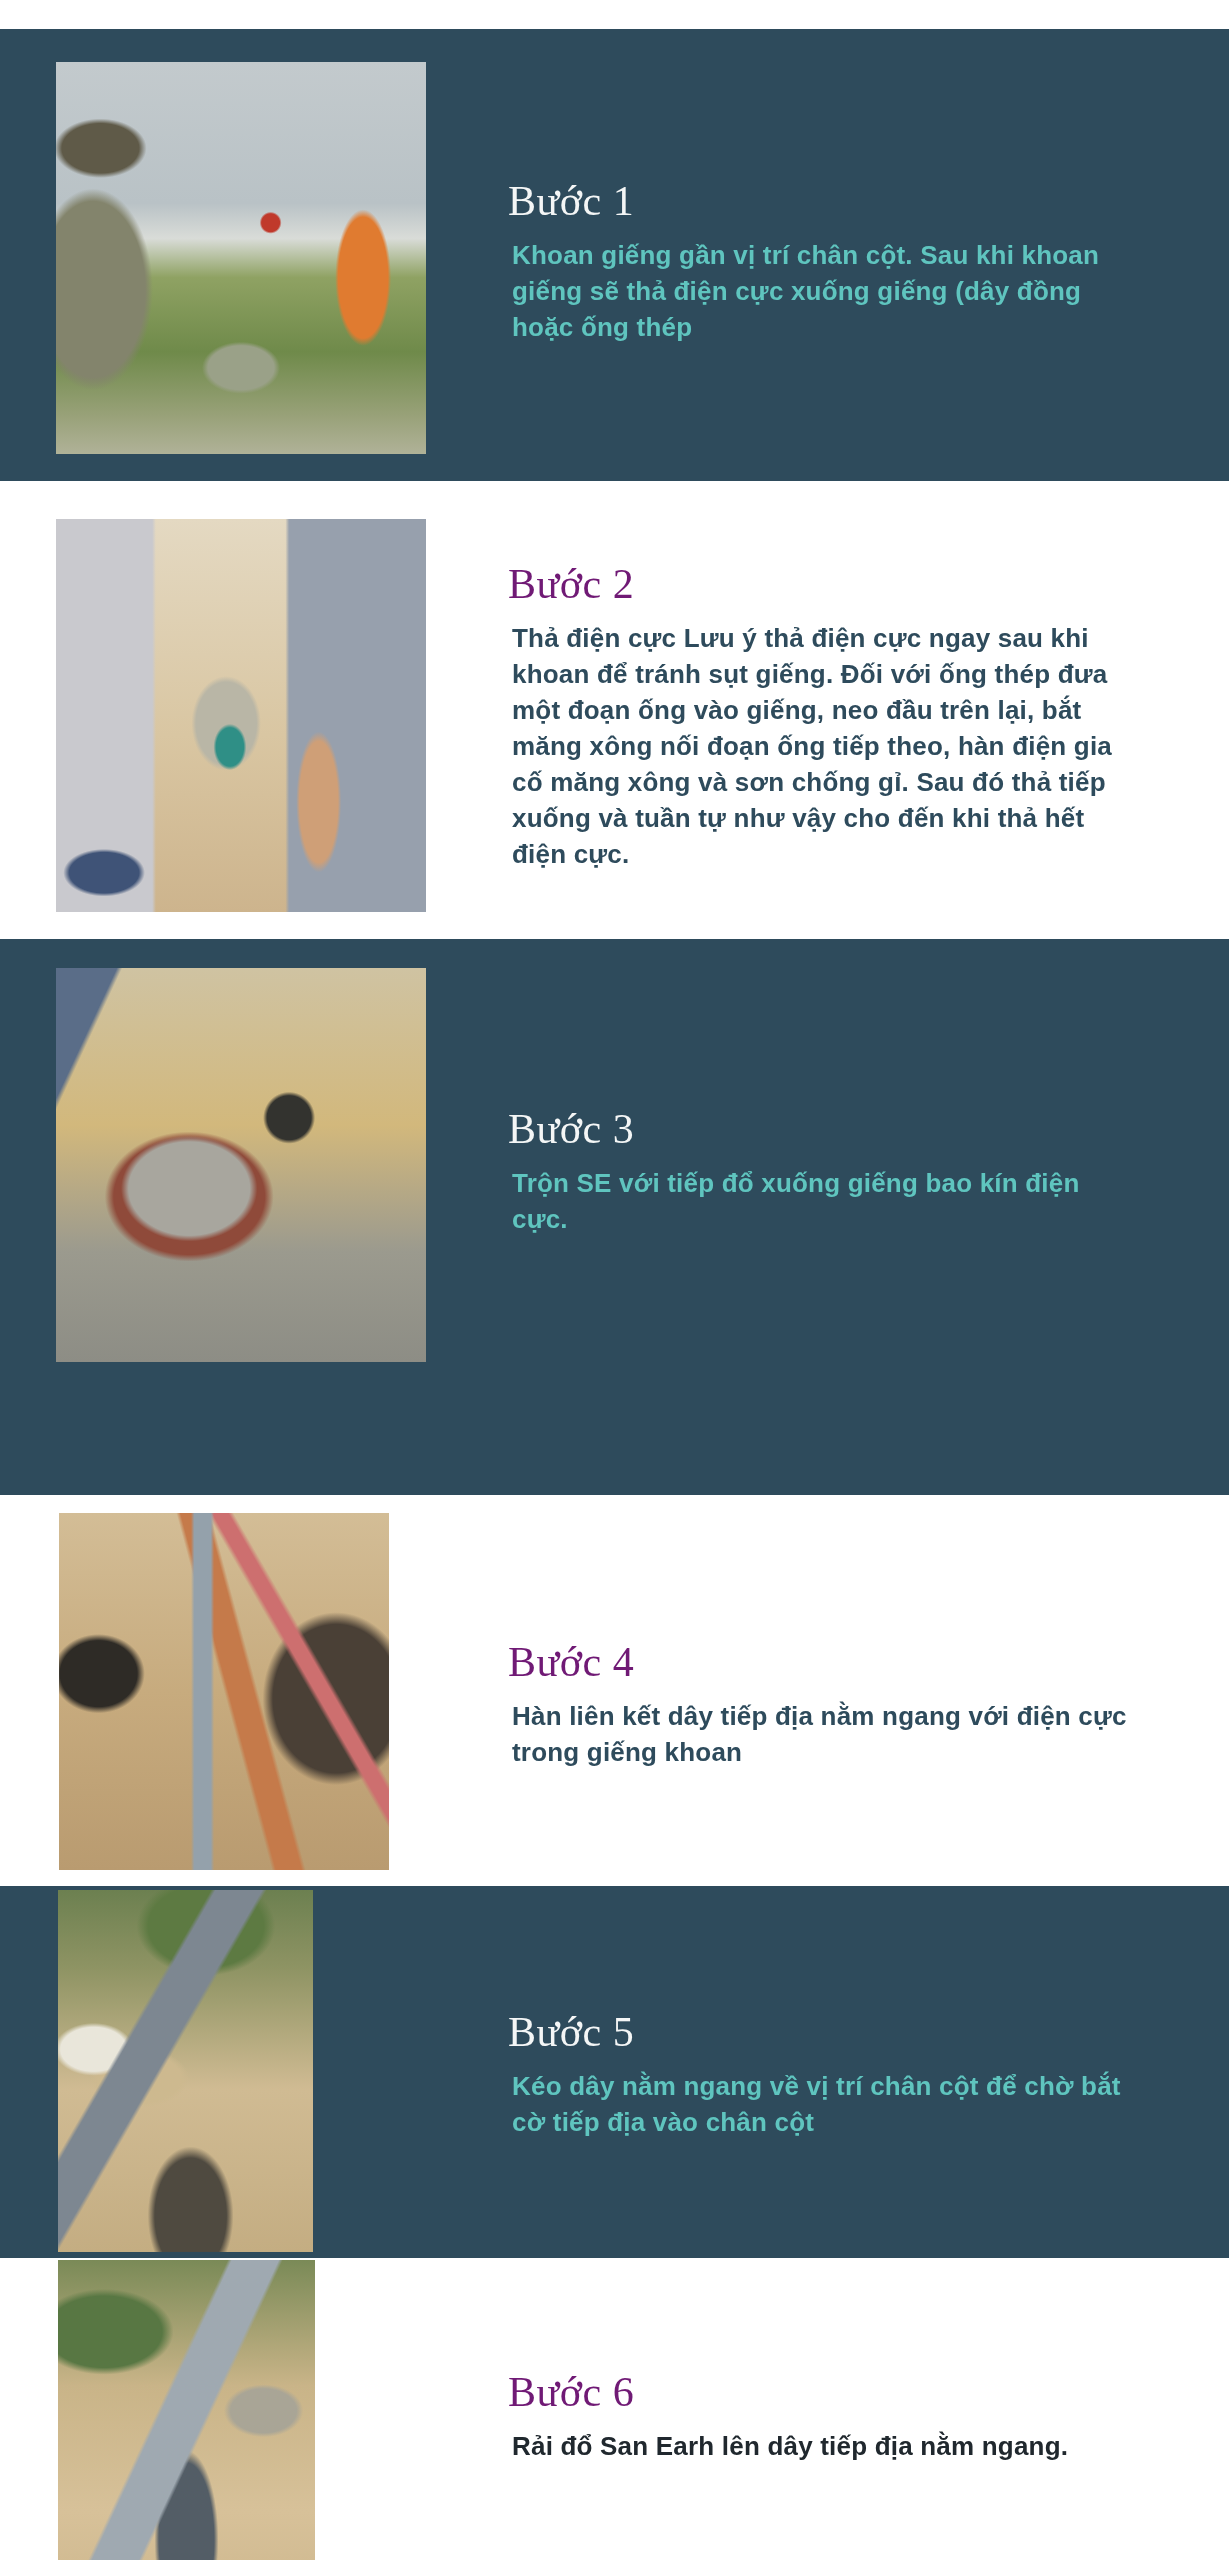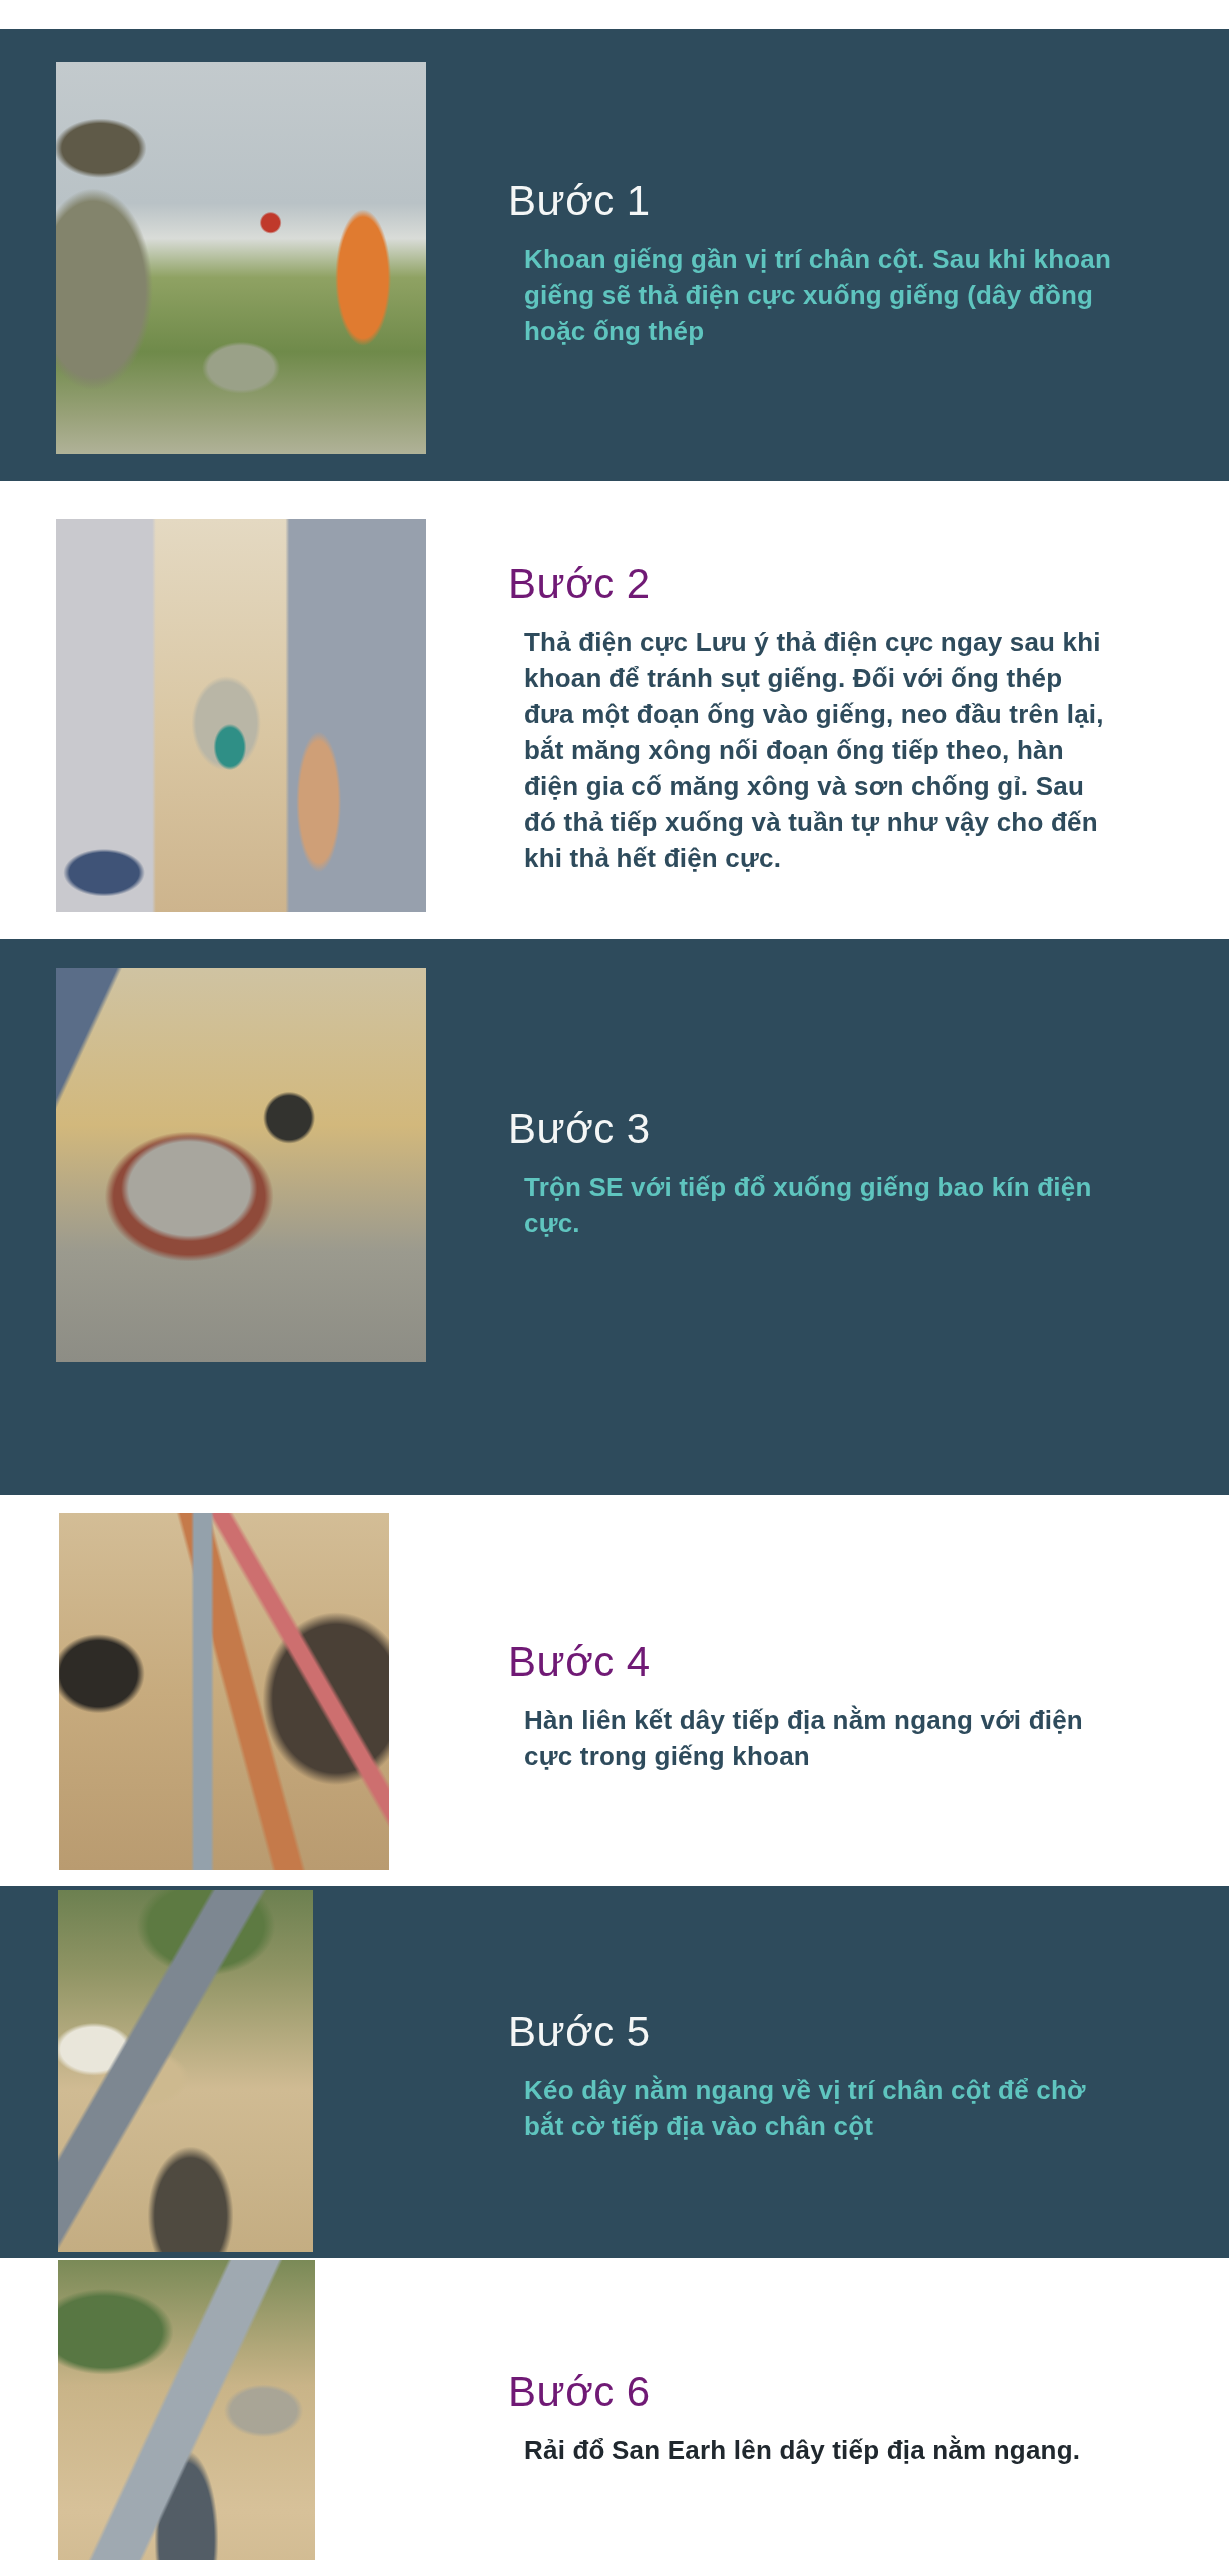--- a/index.html
+++ b/index.html
@@ -74,31 +74,31 @@
   .content{position:absolute;left:508px;width:625px;}
   .c1{top:148px;}
   .c2{top:79px;}
   .c3{top:166px;}
   .c4{top:143px;}
   .c5{top:122px;}
   .c6{top:110px;}
 
   .title{
     margin:0 0 12px 0;
-    font-family:Liberation Sans, sans-serif;
+    font-family:Liberation Serif, serif;
     font-weight:normal;
     font-size:42px;
     line-height:1.15;
     letter-spacing:0.5px;
   }
   .title.on-dark{color:#f4f6f6;}
   .title.on-light{color:#701a75;}
 
   .desc{
-    margin:16px;
+    margin:4px;
     font-size:26px;
     line-height:36px;
     font-weight:600;
     letter-spacing:0.2px;
     max-width:615px;
   }
   .desc.teal{color:#5fc5bf;}
   .desc.dark-teal{color:#2e4b5c;}
   .desc.near-black{color:#20282e;}
 </style>

